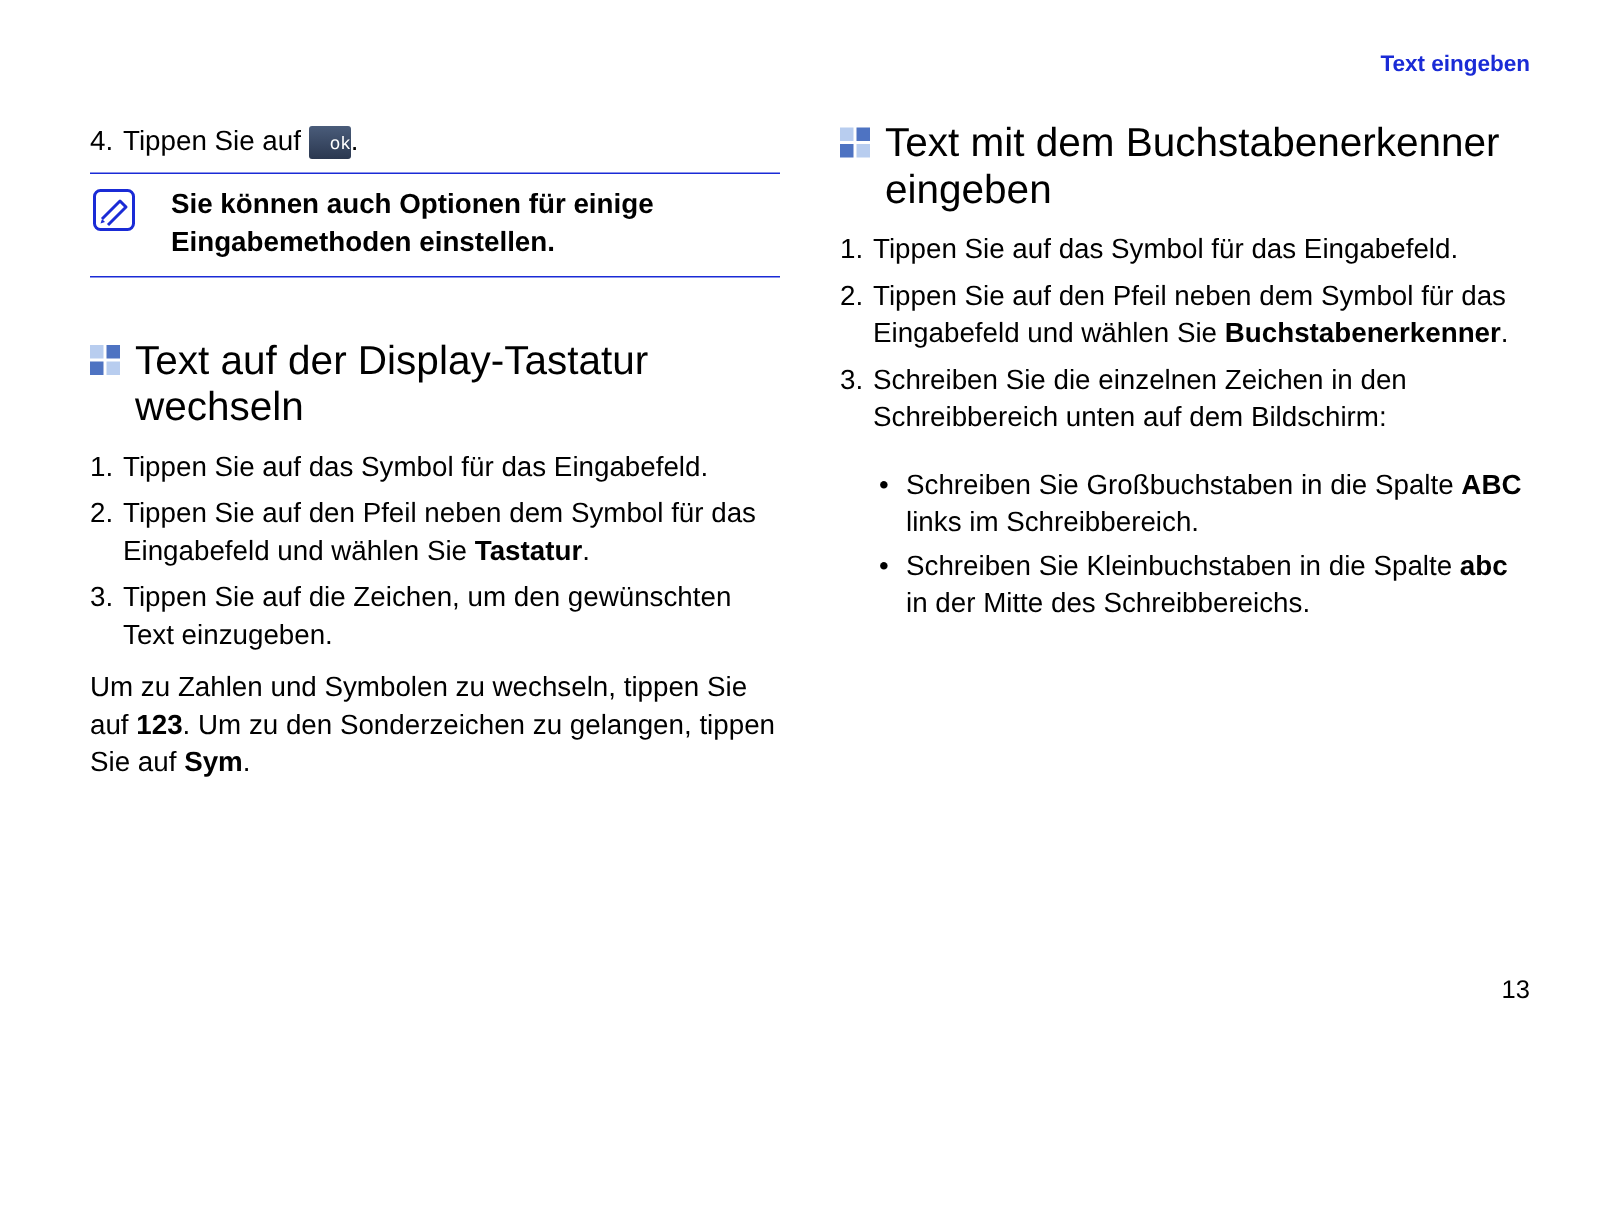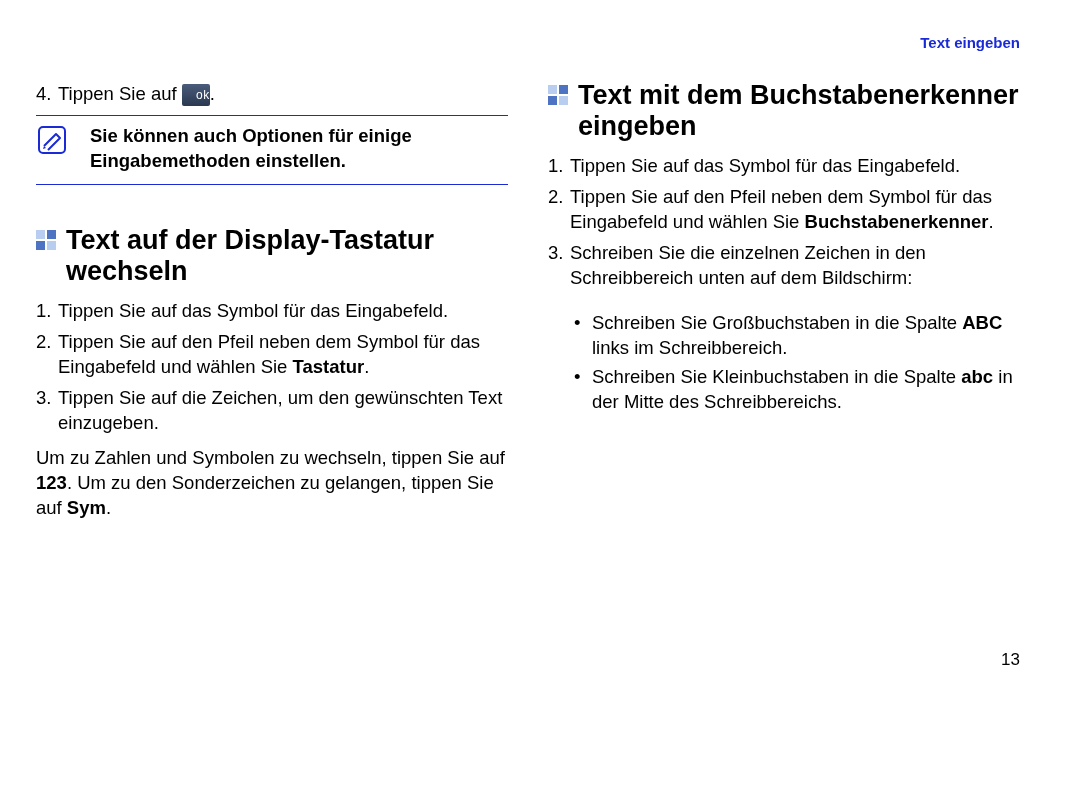--- a/index.html
+++ b/index.html
@@ -8,21 +8,21 @@
     width: 1080px;
     height: 810px;
     font-family: Verdana, Geneva, sans-serif;
     color: #000;
     background: #fff;
   }
   .page {
     box-sizing: border-box;
     width: 1080px;
     height: 696px;
-    padding: 30px 60px 20px 36px;
+    padding: 30px 60px 20px 60px;
     position: relative;
     border-radius: 18px;
   }
   .running-head {
     position: absolute;
     top: 34px;
     right: 60px;
     font-weight: bold;
     font-size: 15px;
     color: #1a2bd6;
@@ -73,21 +73,21 @@
     background: linear-gradient(#4a5c7a, #2b3850);
     color: #fff;
     font-size: 12px;
     font-weight: normal;
     text-align: right;
     line-height: 22px;
     letter-spacing: 0.5px;
   }
   h2.section {
     font-size: 27px;
-    font-weight: 700;
+    font-weight: 400;
     line-height: 1.15;
     margin: 0 0 12px 0;
     display: flex;
     align-items: flex-start;
     gap: 10px;
   }
   .sq-icon {
     width: 20px;
     height: 20px;
     flex: 0 0 20px;

